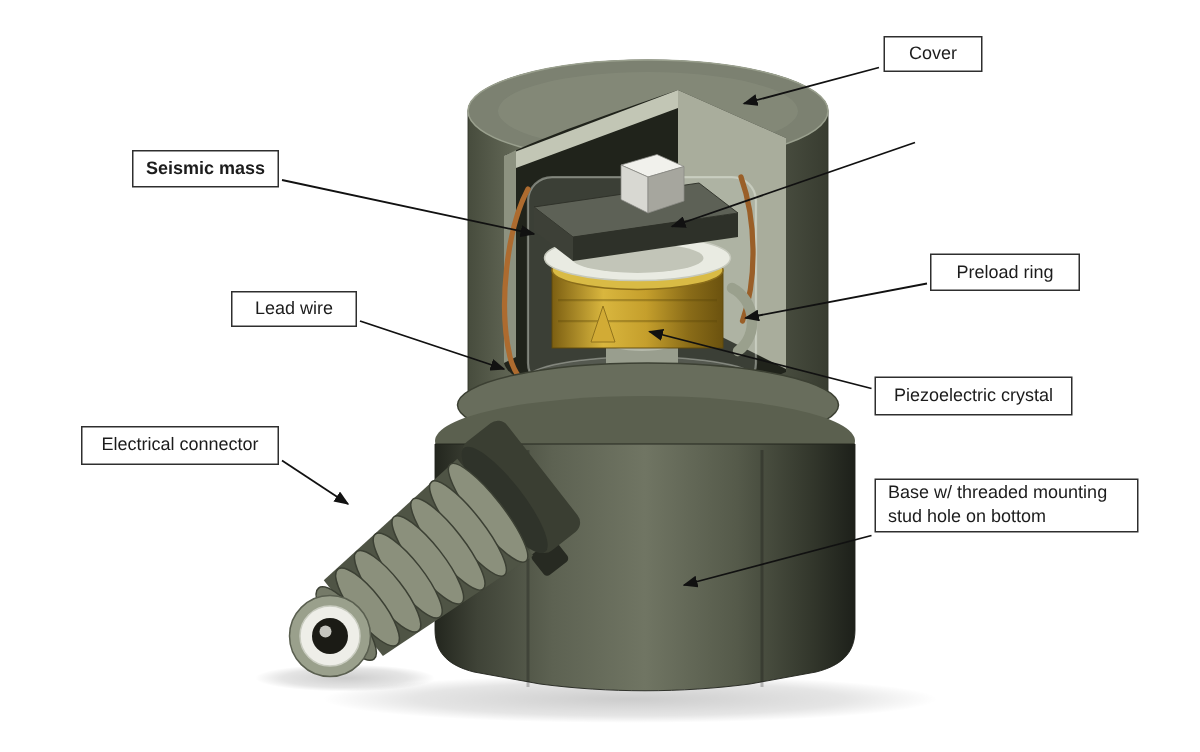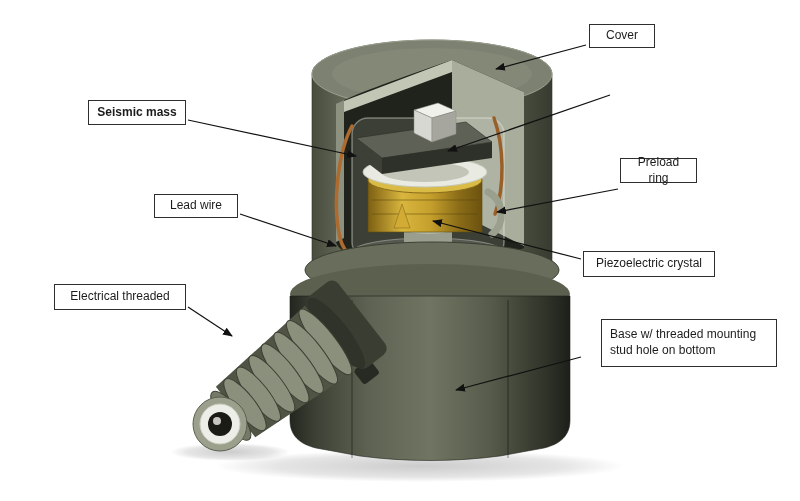--- a/index.html
+++ b/index.html
@@ -9,25 +9,25 @@
   }
   .layer{position:absolute;left:0;top:0;width:800px;height:501px;}
   .label{
     position:absolute;border:1px solid #2e2e2e;background:#ffffff;color:#1c1c1c;
     font-size:12px;line-height:1.3;padding:3px 8px;box-sizing:border-box;
     display:flex;align-items:center;justify-content:center;text-align:center;
   }
   .label-cover{left:589px;top:24px;width:66px;height:24px;}
   .label-microelectronics{left:612px;top:74px;width:134px;height:26px;}
   .label-seismic-mass{left:88px;top:100px;width:98px;height:25px;font-weight:bold;}
-  .label-preload-ring{left:620px;top:158px;width:77px;height:25px;}
+  .label-preload-ring{left:620px;top:169px;width:100px;height:25px;}
   .label-lead-wire{left:154px;top:194px;width:84px;height:24px;}
   .label-piezoelectric-crystal{left:583px;top:251px;width:132px;height:26px;}
   .label-electrical-connector{left:54px;top:284px;width:132px;height:26px;}
-  .label-base{left:601px;top:319px;width:176px;height:48px;justify-content:flex-start;text-align:left;}
+  .label-base{left:583px;top:319px;width:176px;height:36px;justify-content:flex-start;text-align:left;}
 </style>
 </head>
 <body>
 
 <div class="canvas">
 
   <svg class="layer" viewBox="0 0 800 501" aria-hidden="true">
     <defs>
       <linearGradient id="coverGrad" x1="0" y1="0" x2="1" y2="0">
         <stop offset="0" stop-color="#474c3d"></stop>
@@ -150,16 +150,16 @@
     <line x1="581" y1="259" x2="433" y2="221" stroke="#111111" stroke-width="1.2" marker-end="url(#arrowhead)"></line>
     <line x1="188" y1="307" x2="232" y2="336" stroke="#111111" stroke-width="1.2" marker-end="url(#arrowhead)"></line>
     <line x1="581" y1="357" x2="456" y2="390" stroke="#111111" stroke-width="1.2" marker-end="url(#arrowhead)"></line>
   </svg>
 
   <div class="label label-cover">Cover</div>
   <div class="label label-seismic-mass">Seismic mass</div>
   <div class="label label-preload-ring">Preload ring</div>
   <div class="label label-lead-wire">Lead wire</div>
   <div class="label label-piezoelectric-crystal">Piezoelectric crystal</div>
-  <div class="label label-electrical-connector">Electrical threaded</div>
+  <div class="label label-electrical-connector">Electrical connector</div>
   <div class="label label-base">Base w/ threaded mounting stud hole on bottom</div>
 
 </div>
 
 </body></html>

